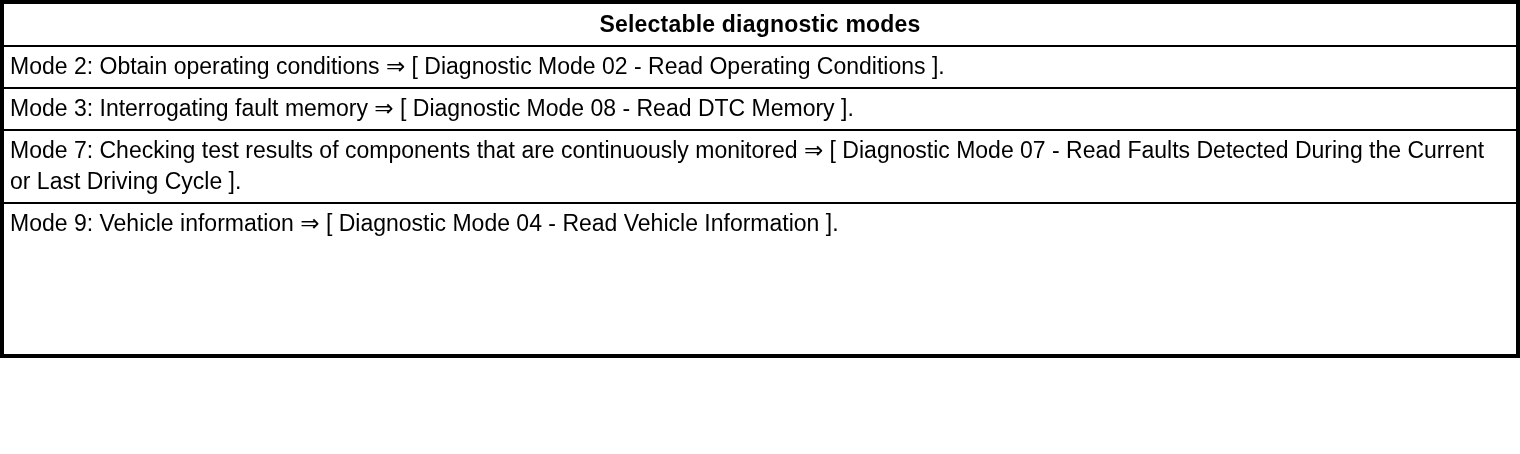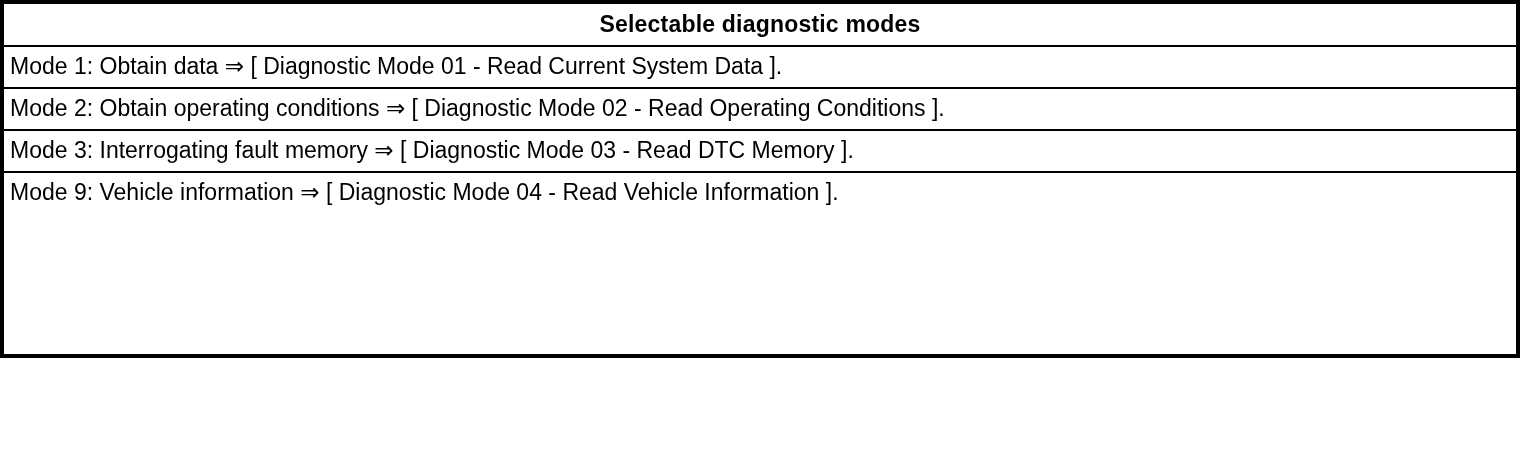--- a/index.html
+++ b/index.html
@@ -35,24 +35,24 @@
     padding: 4px 10px 5px 6px;
     text-align: left;
   }
 </style>
 </head>
 <body>
 
 <div class="doc-table">
   <div class="header-row">Selectable diagnostic modes</div>
 
-  <div class="mode-row">Mode 1: Obtain data ⇒ [ Diagnostic Mode 01 - Read Current System Data ].</div>
 
   <div class="mode-row">Mode 2: Obtain operating conditions ⇒ [ Diagnostic Mode 02 - Read Operating Conditions ].</div>
 
-  <div class="mode-row">Mode 3: Interrogating fault memory ⇒ [ Diagnostic Mode 03 - Read DTC Memory ].</div>
+  <div class="mode-row">Mode 3: Interrogating fault memory ⇒ [ Diagnostic Mode 08 - Read DTC Memory ].</div>
 
 
 
+  <div class="mode-row">Mode 7: Checking test results of components that are continuously monitored ⇒ [ Diagnostic Mode 07 - Read Faults Detected During the Current or Last Driving Cycle ].</div>
 
 
   <div class="mode-row">Mode 9: Vehicle information ⇒ [ Diagnostic Mode 04 - Read Vehicle Information ].</div>
 </div>
 
 </body></html>

